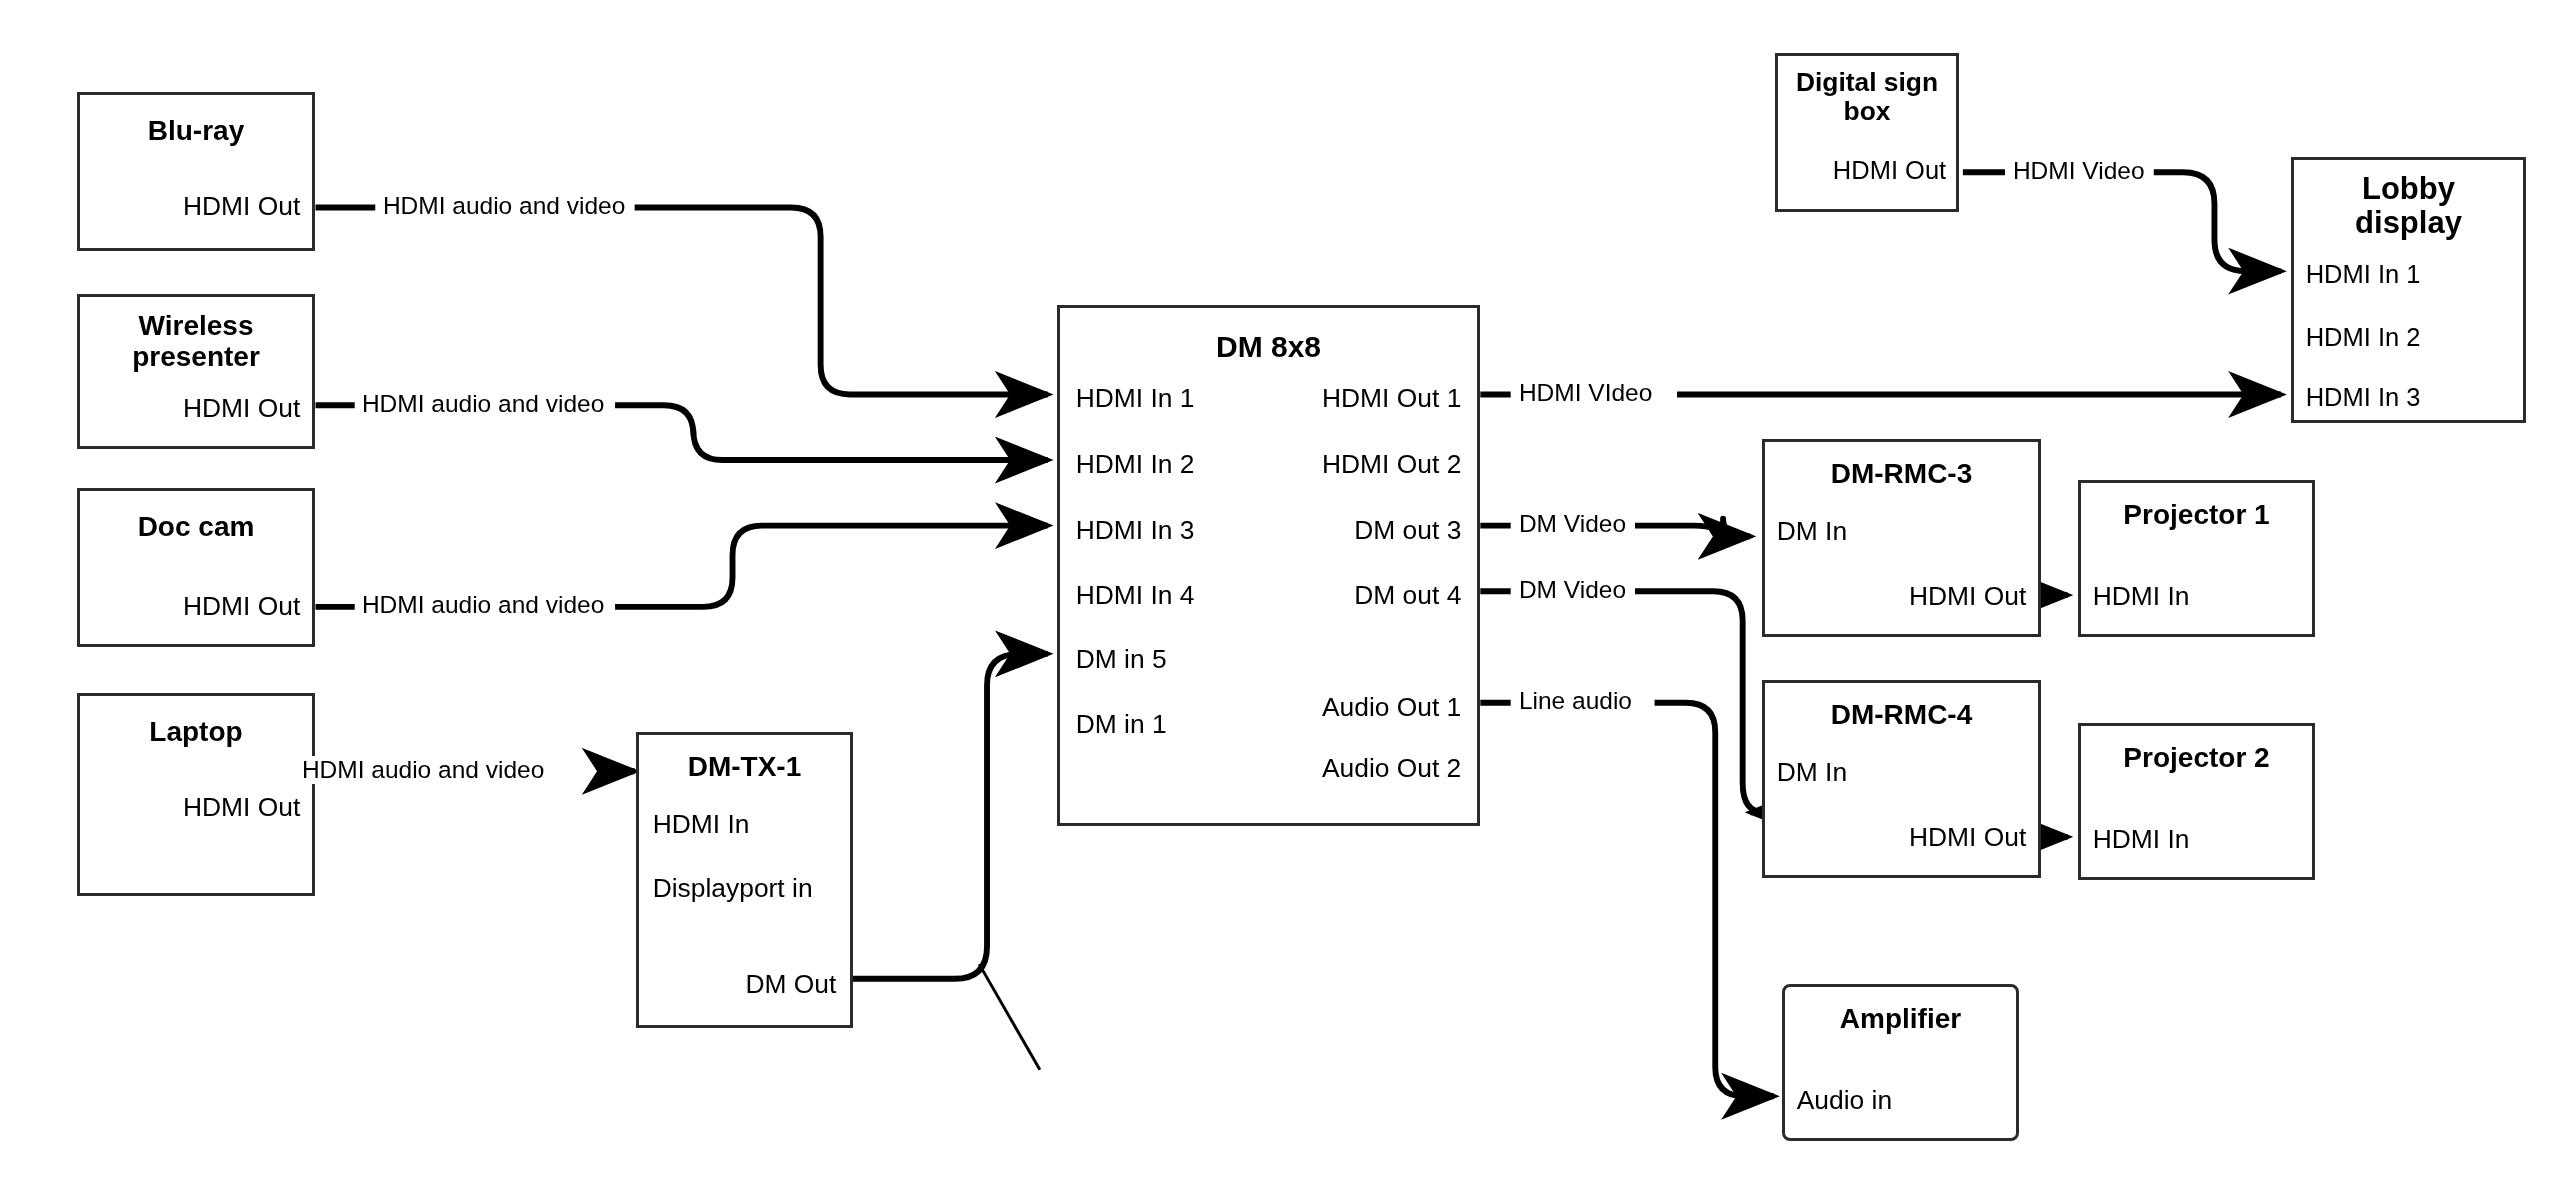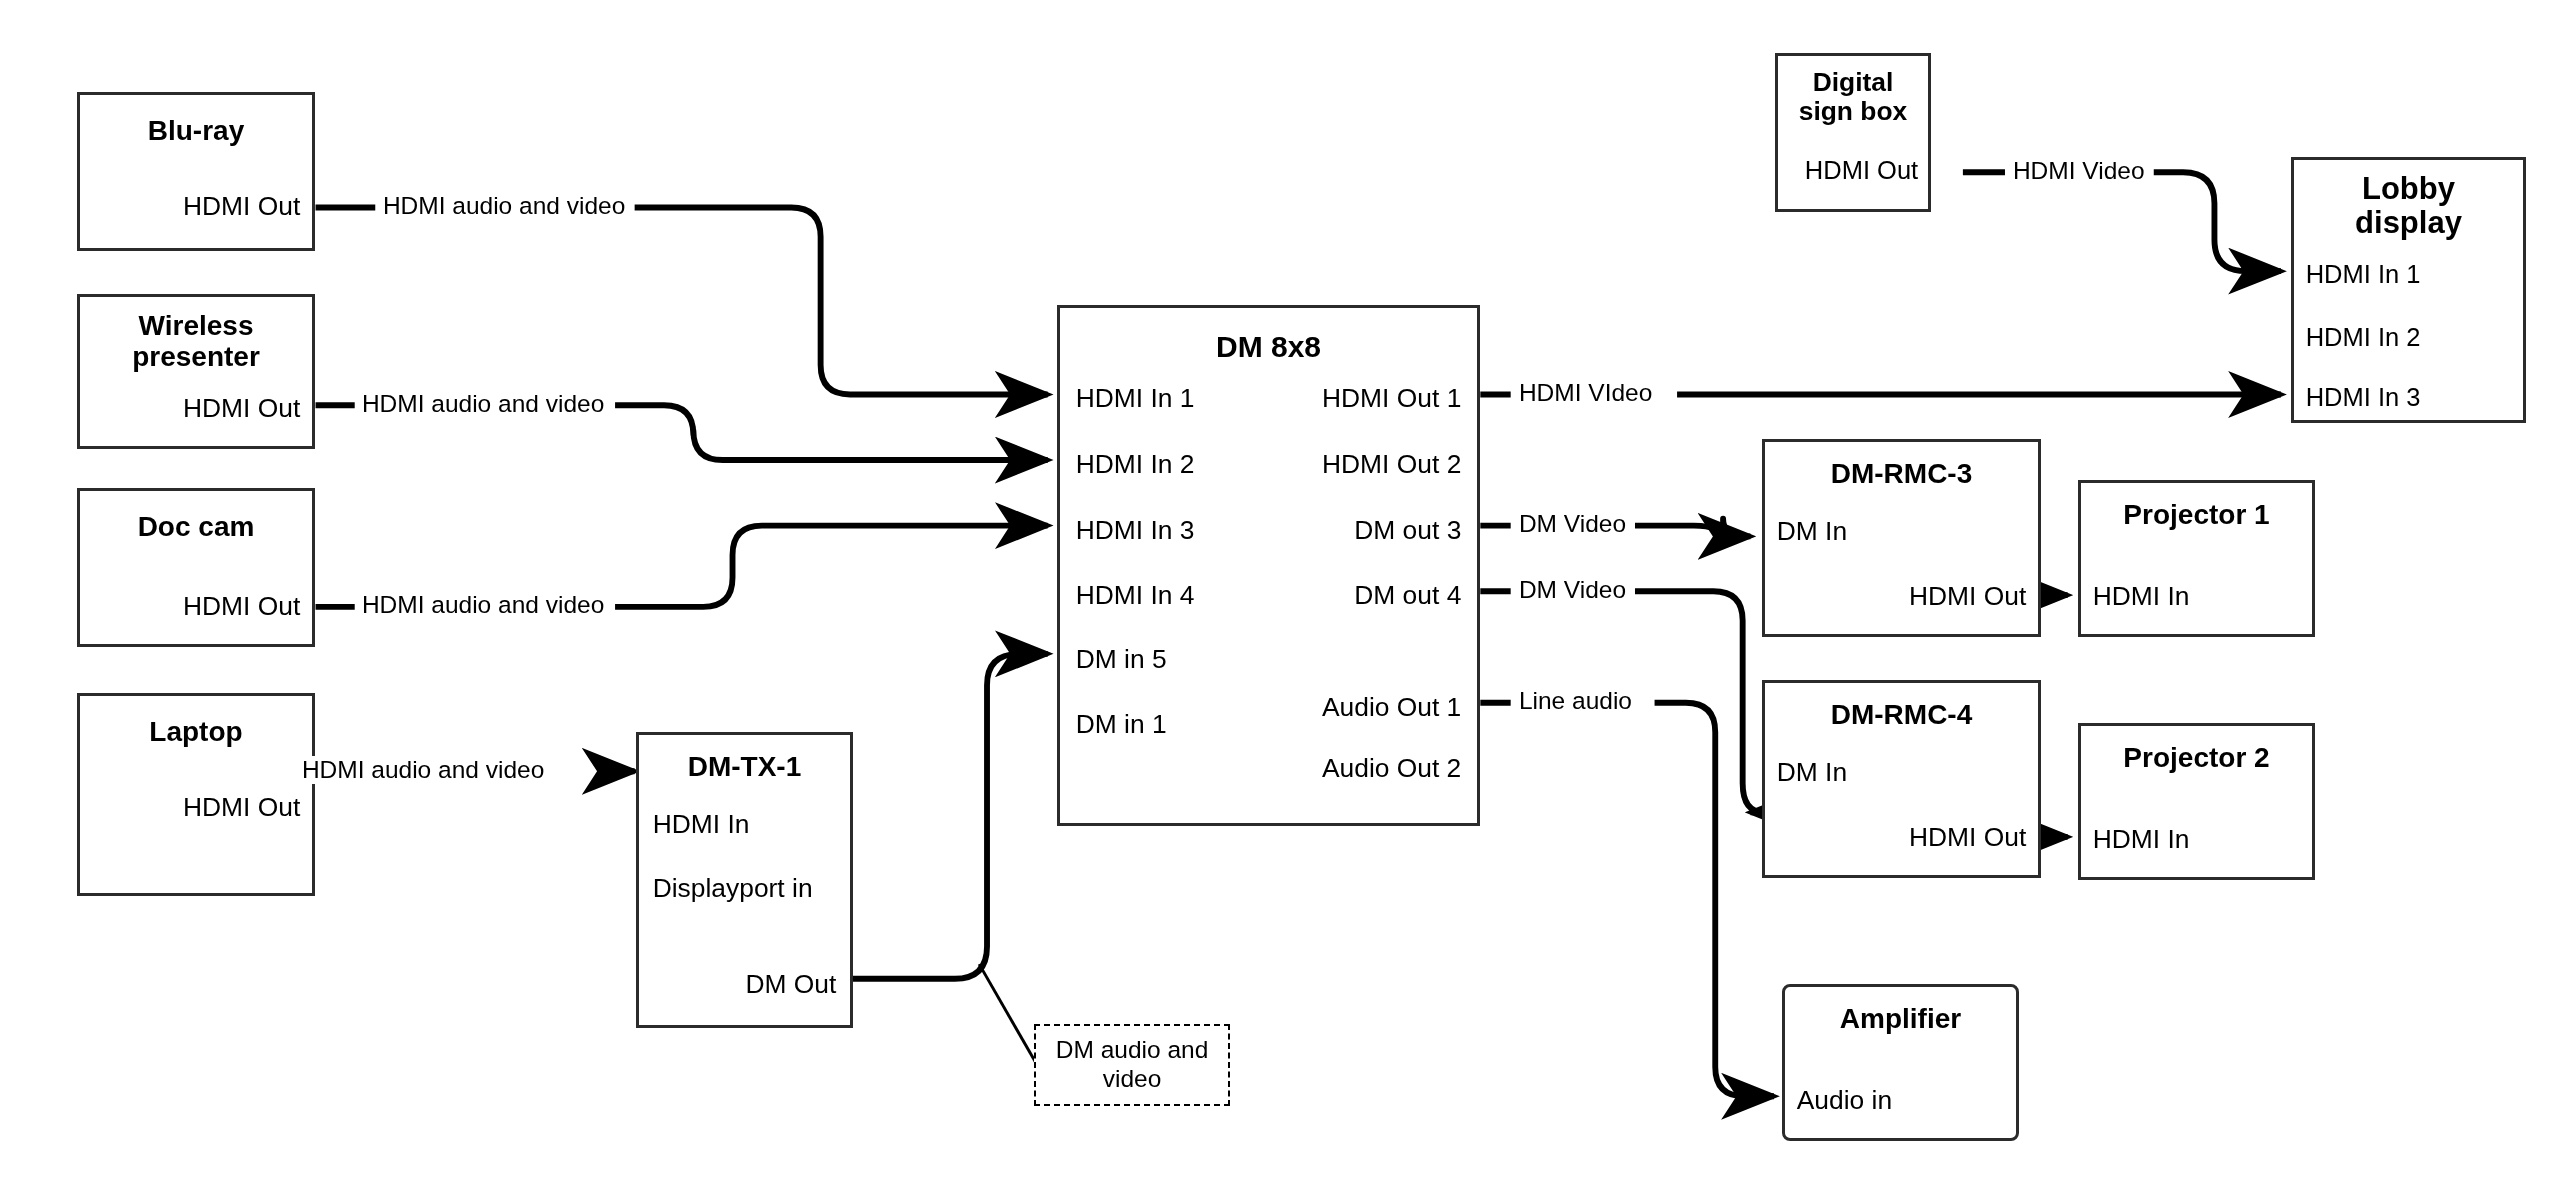--- a/index.html
+++ b/index.html
@@ -94,21 +94,21 @@
     <div class="port l" style="left:15.7px;top:401px;font-size:26.4px;">DM in 1</div>
 
     <div class="port r" style="right:15.7px;top:75px;font-size:26.4px;">HDMI Out 1</div>
     <div class="port r" style="right:15.7px;top:141px;font-size:26.4px;">HDMI Out 2</div>
     <div class="port r" style="right:15.7px;top:207px;font-size:26.4px;">DM out 3</div>
     <div class="port r" style="right:15.7px;top:272px;font-size:26.4px;">DM out 4</div>
     <div class="port r" style="right:15.7px;top:384px;font-size:26.4px;">Audio Out 1</div>
     <div class="port r" style="right:15.7px;top:445px;font-size:26.4px;">Audio Out 2</div>
   </div>
 
-  <div class="node" style="left:1775px;top:53px;width:156px;height:159px;">
+  <div class="node" style="left:1775px;top:53px;width:184px;height:159px;">
     <div class="title" style="top:11.7px;font-size:26.4px;padding:0 15.7px;">Digital sign box</div>
     <div class="port r" style="right:9.8px;top:100px;font-size:25.5px;">HDMI Out</div>
   </div>
 
   <div class="node" style="left:2291px;top:157px;width:235px;height:266px;">
     <div class="title" style="top:11.7px;font-size:31px;padding:0 25px;">Lobby display</div>
     <div class="port l" style="left:11.7px;top:100px;font-size:25.5px;">HDMI In 1</div>
     <div class="port l" style="left:11.7px;top:163px;font-size:25.5px;">HDMI In 2</div>
     <div class="port l" style="left:11.7px;top:223px;font-size:25.5px;">HDMI In 3</div>
   </div>
@@ -133,23 +133,20 @@
   <div class="node" style="left:2078px;top:723px;width:237px;height:157px;">
     <div class="title" style="top:15.7px;font-size:28px;">Projector 2</div>
     <div class="port l" style="left:11.7px;top:98px;font-size:26.4px;">HDMI In</div>
   </div>
 
   <div class="node" style="left:1782px;top:984px;width:237px;height:157px;border-radius:8px;">
     <div class="title" style="top:15.7px;font-size:28px;">Amplifier</div>
     <div class="port l" style="left:11.7px;top:98px;font-size:26.4px;">Audio in</div>
   </div>
 
-  <div class="callout" style="left:1034px;top:1024px;width:196px;height:82px;font-size:24.5px;">
-    <span>DM audio and video</span>
-  </div>
 
   <div class="wlabel" style="left:379px;top:192px;font-size:24.5px;">HDMI audio and video</div>
   <div class="wlabel" style="left:358px;top:390px;font-size:24.5px;">HDMI audio and video</div>
   <div class="wlabel" style="left:358px;top:591px;font-size:24.5px;">HDMI audio and video</div>
   <div class="wlabel" style="left:298px;top:756px;font-size:24.5px;">HDMI audio and video</div>
   <div class="wlabel" style="left:1515px;top:379px;font-size:24.5px;">HDMI VIdeo</div>
   <div class="wlabel" style="left:1515px;top:510px;font-size:24.5px;">DM Video</div>
   <div class="wlabel" style="left:1515px;top:576px;font-size:24.5px;">DM Video</div>
   <div class="wlabel" style="left:1515px;top:687px;font-size:24.5px;">Line audio</div>
   <div class="wlabel" style="left:2009px;top:157px;font-size:24.5px;">HDMI Video</div>

